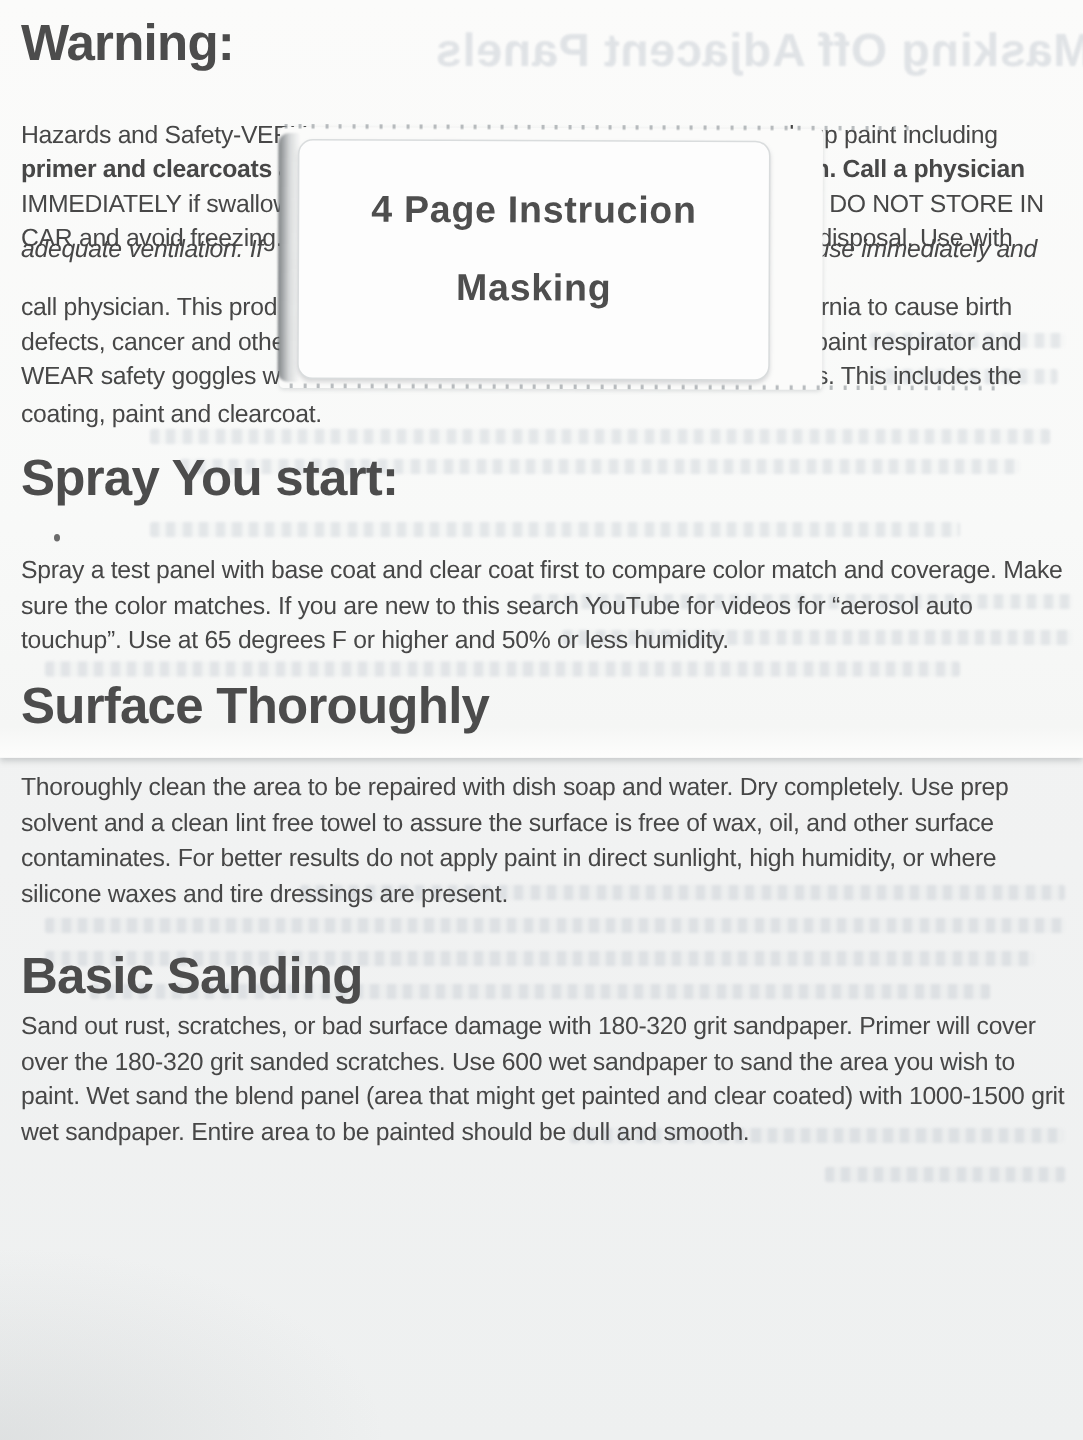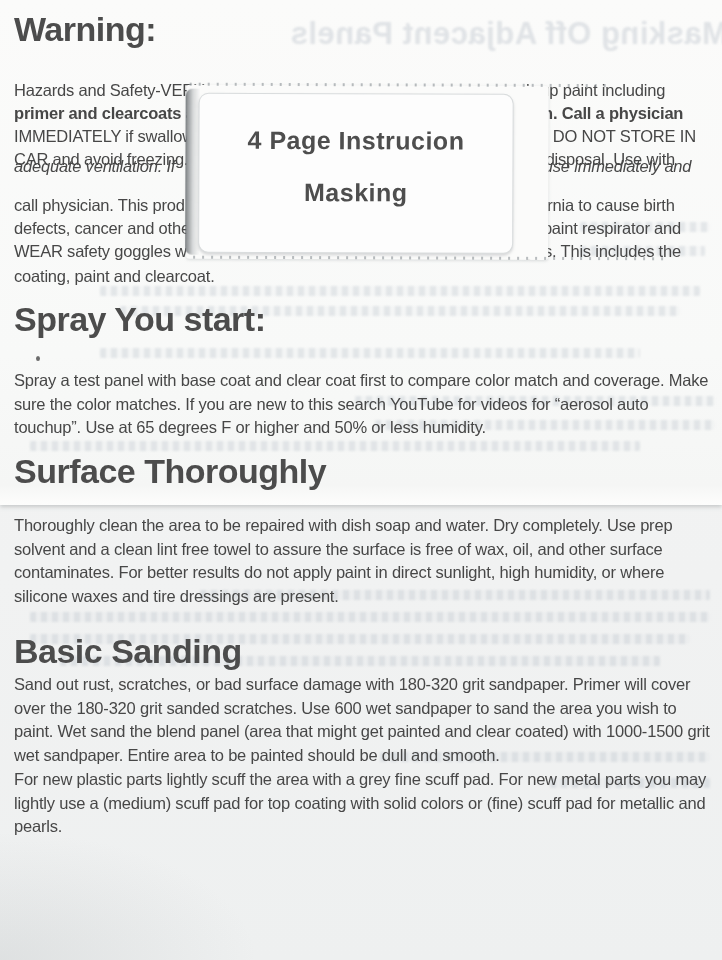--- a/index.html
+++ b/index.html
@@ -182,15 +182,14 @@
 
   <h1 class="section-heading" style="top:300px;">Spray You start:</h1>
   <div class="stray-dot"></div>
   <div class="para" style="top:369px;">Spray a test panel with base coat and clear coat first to compare color match and coverage. Make sure the color matches.  If you are new to this search YouTube for videos for “aerosol auto touchup”.  Use at 65 degrees F or higher and 50% or less humidity.</div>
 
   <h1 class="section-heading" style="top:452px;">Surface Thoroughly</h1>
   <div class="para" style="top:514px;">Thoroughly clean the area to be repaired with dish soap and water.  Dry completely. Use prep solvent and a clean lint free towel to assure the surface is free of wax, oil, and other surface contaminates. For better results do not apply paint in direct sunlight, high humidity, or where silicone waxes and tire dressings are present.</div>
 
   <h1 class="section-heading" style="top:632px;">Basic Sanding</h1>
   <div class="para" style="top:673px;">Sand out rust, scratches, or bad surface damage with 180-320 grit sandpaper. Primer will cover over the 180-320 grit sanded scratches. Use 600 wet sandpaper to sand the area you wish to paint. Wet sand the blend panel (area that might get painted and clear coated) with 1000-1500 grit wet sandpaper. Entire area to be painted should be dull and smooth.</div>
-  <div class="para" style="top:768px;">For new plastic parts lightly scuff the area with a grey fine scuff pad. For new metal parts you may lightly use a (medium) scuff pad for top coating with solid colors or (fine) scuff pad for metallic and pearls.</div>
 
 </div>
 
 </body></html>

